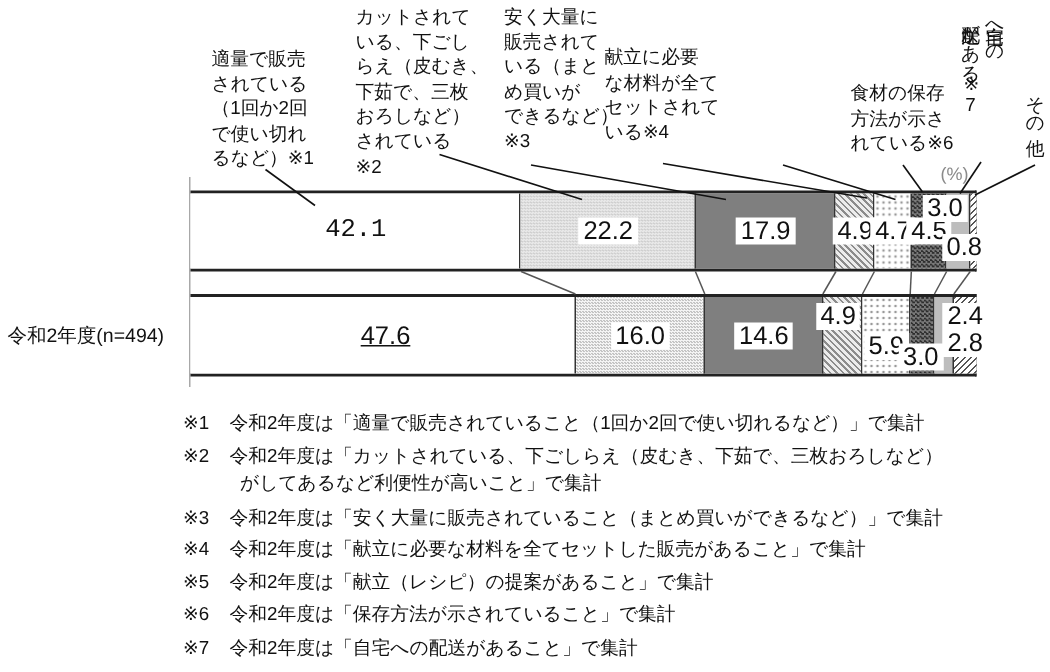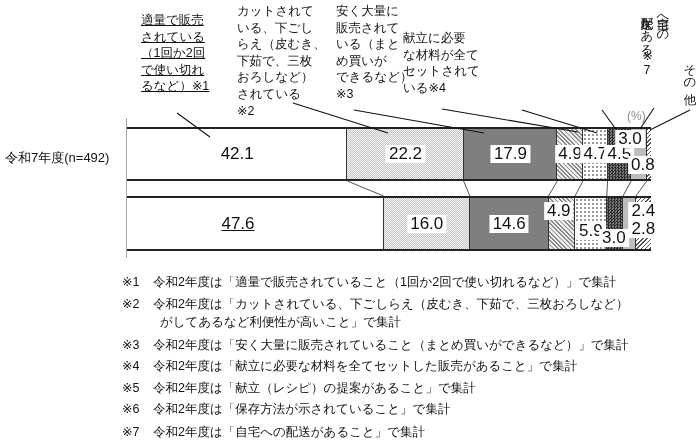--- a/index.html
+++ b/index.html
@@ -41,21 +41,21 @@
   .note { position:absolute; font-size:12.5px; white-space:nowrap; line-height:16px; }
   .note .mark { position:absolute; left:0; top:0; }
   .note .txt { position:absolute; left:31px; top:0; }
   .note .txt2 { position:absolute; left:38px; top:18px; }
 </style>
 </head>
 <body>
 
 <div id="canvas">
 
-  <div class="cat-label" style="left:141px; top:12px;text-decoration:underline;">適量で販売
+  <div class="cat-label" style="left:141px; top:31px;">適量で販売
 されている
 （1回か2回
 で使い切れ
 るなど）※1</div>
   <div class="cat-label" style="left:237px; top:3px;">カットされて
 いる、下ごし
 らえ（皮むき、
 下茹で、三枚
 おろしなど）
 されている
@@ -63,27 +63,30 @@
   <div class="cat-label" style="left:336px; top:3px;">安く大量に
 販売されて
 いる（まと
 め買いが
 できるなど）
 ※3</div>
   <div class="cat-label" style="left:403px; top:30px;">献立に必要
 な材料が全て
 セットされて
 いる※4</div>
+  <div class="cat-label" style="left:567px; top:54px;">食材の保存
+方法が示さ
+れている※6</div>
   <div class="cat-vertical" style="left:639px; top:8px;">自宅への
 配送がある※7</div>
   <div class="cat-vertical" style="left:682px; top:55px;">その他</div>
 
   <div class="unit-label">(%)</div>
 
-  <div class="row-label" style="top:149px;">令和7年度(n=492)</div>
+  <div class="row-label" style="top:215px;">令和2年度(n=494)</div>
 
   <div class="axis-line"></div>
 
   <div class="bar b0">
     <div class="seg fill-white" style="left: 0px; width: 220.384px;"></div>
     <div class="seg fill-fine-dots" style="left: 220.384px; width: 116.212px;"></div>
     <div class="seg fill-solid-gray" style="left: 336.595px; width: 93.7023px;"></div>
     <div class="seg fill-diagonal-hatch" style="left: 430.298px; width: 25.6503px;"></div>
     <div class="seg fill-sparse-dots" style="left: 455.948px; width: 24.6034px;"></div>
     <div class="seg fill-dark-checker" style="left: 480.551px; width: 23.5564px;"></div>
@@ -117,30 +120,30 @@
         <line x1="347.3836163836164" y1="181" x2="383.60905349794234" y2="196"></line>
         <line x1="463.5954045954046" y1="181" x2="469.86419753086415" y2="196"></line>
         <line x1="557.2977022977022" y1="181" x2="548.5720164609053" y2="196"></line>
         <line x1="582.9480519480519" y1="181" x2="574.9876543209875" y2="196"></line>
         <line x1="607.5514485514485" y1="181" x2="606.7942386831274" y2="196"></line>
         <line x1="631.1078921078922" y1="181" x2="622.9670781893004" y2="196"></line>
         <line x1="646.812187812188" y1="181" x2="635.9053497942385" y2="196"></line>
       </g>
   </svg>
 
-  <span class="val" style="left: 237.192px; top: 153.5px;">42.1</span>
+  <span class="val" style="left: 237.192px; top: 153.5px; font-family: Liberation Mono, monospace;">42.1</span>
   <span class="val box" style="left: 405.49px; top: 153.5px;">22.2</span>
   <span class="val box" style="left: 510.447px; top: 153.5px;">17.9</span>
   <span class="val box" style="left: 570.123px; top: 153.5px;">4.9</span>
   <span class="val box" style="left: 595.25px; top: 153.5px;">4.7</span>
   <span class="val box" style="left: 619.33px; top: 153.5px;">4.5</span>
   <span class="val box" style="left: 629.96px; top: 138.5px;">3.0</span>
   <span class="val box" style="left: 642.906px; top: 164.5px;">0.8</span>
 
-  <span class="val" style="left: 238px; top: 223.5px; text-decoration: underline;">47.6</span>
+  <span class="val" style="left: 257px; top: 223.5px; text-decoration: underline;">47.6</span>
   <span class="val box" style="left: 426.737px; top: 223.5px;">16.0</span>
   <span class="val box" style="left: 509.218px; top: 223.5px;">14.6</span>
   <span class="val box" style="left: 558.78px; top: 210.5px;">4.9</span>
   <span class="val box" style="left: 590.891px; top: 231px;">5.9</span>
   <span class="val box" style="left: 613.881px; top: 237.5px;">3.0</span>
   <span class="val box" style="left: 643.436px; top: 210.5px;">2.4</span>
   <span class="val box" style="left: 643.453px; top: 228.5px;">2.8</span>
 
   <div class="note" style="left:122px; top:274px;">
     <span class="mark">※1</span>

